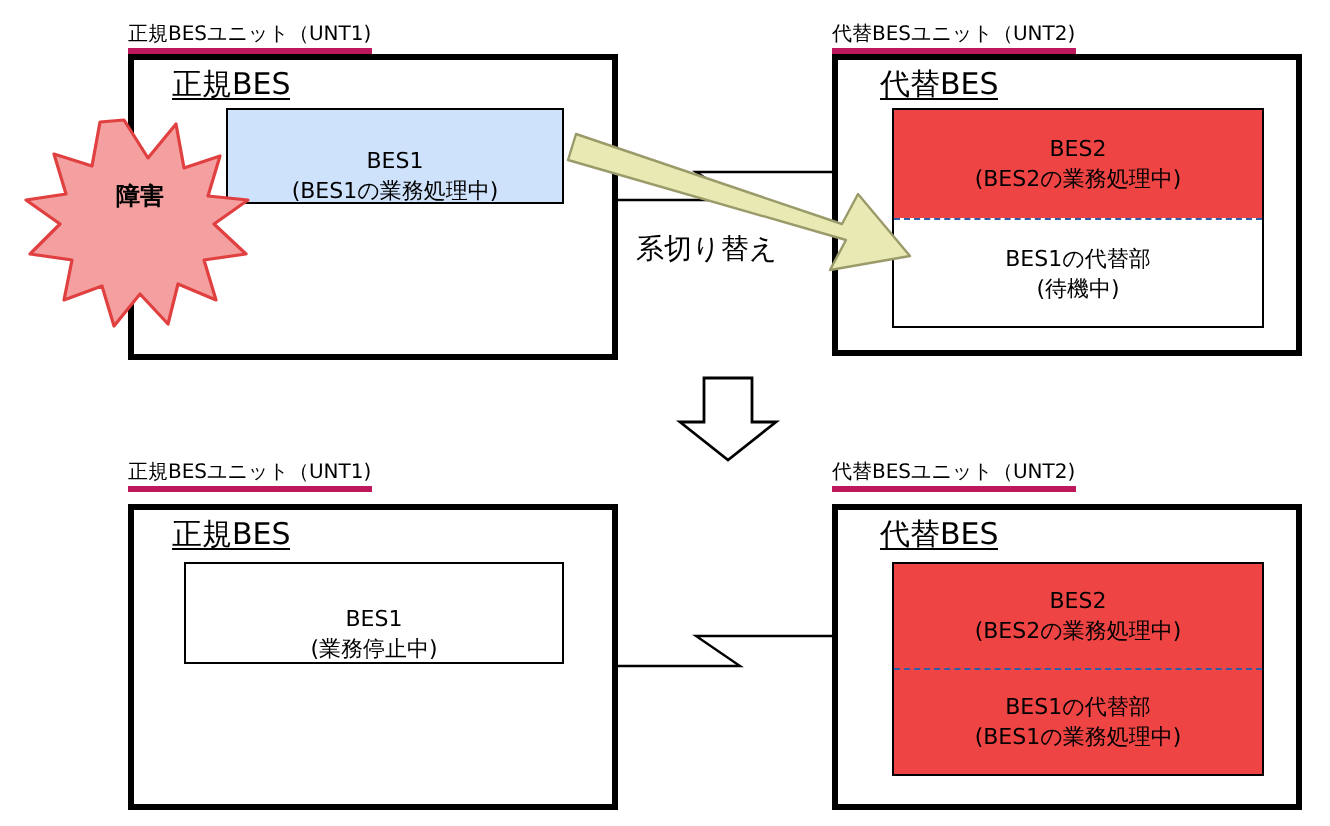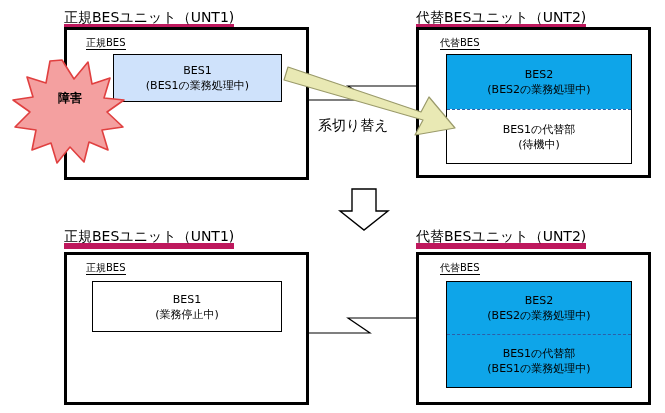--- a/index.html
+++ b/index.html
@@ -17,39 +17,39 @@
   #canvas {
     position: absolute;
     left: 0; top: 0;
     width: 665px;
     height: 413px;
   }
   .abs { position: absolute; }
 
   
   .unit-caption {
-    font-size: 14px;
+    font-size: 10px;
     color: #000;
     white-space: nowrap;
-    border-bottom: 6px solid #be185d;
+    border-bottom: 3px solid #be185d;
     padding-bottom: 0px;
     line-height: 13px;
     letter-spacing: 0px;
   }
 
   
   .unit-box {
     border: 3px solid #000;
     background: #ffffff;
     box-sizing: border-box;
   }
 
   
   .bes-label {
-    font-size: 10px;
+    font-size: 15px;
     color: #000;
     white-space: nowrap;
     border-bottom: 1px solid #000;
     line-height: 13px;
   }
 
   
   .proc-box {
     border: 1px solid #000;
     box-sizing: border-box;
@@ -60,34 +60,35 @@
     box-sizing: border-box;
     display: flex;
     flex-direction: column;
     align-items: center;
     justify-content: center;
     font-size: 11px;
     line-height: 15px;
     color: #000;
     white-space: nowrap;
   }
-  .proc-half.blue { background: #0ea5e9; }
+  .proc-half.blue { background: #ef4444; }
   .proc-half.white { background: #ffffff; }
   .proc-half.divider-top { border-top: 1px dashed #2d5fa8; }
 
   .proc-single {
     display: flex;
     flex-direction: column;
     align-items: center;
     justify-content: center;
     height: 100%;
     font-size: 11px;
     line-height: 15px;
     color: #000;
     white-space: nowrap;
+    margin-top: 10px;
   }
 
   .switch-label {
     font-size: 14px;
     color: #000;
     white-space: nowrap;
     line-height: 13px;
   }
   .fault-label {
     font-size: 12px;

